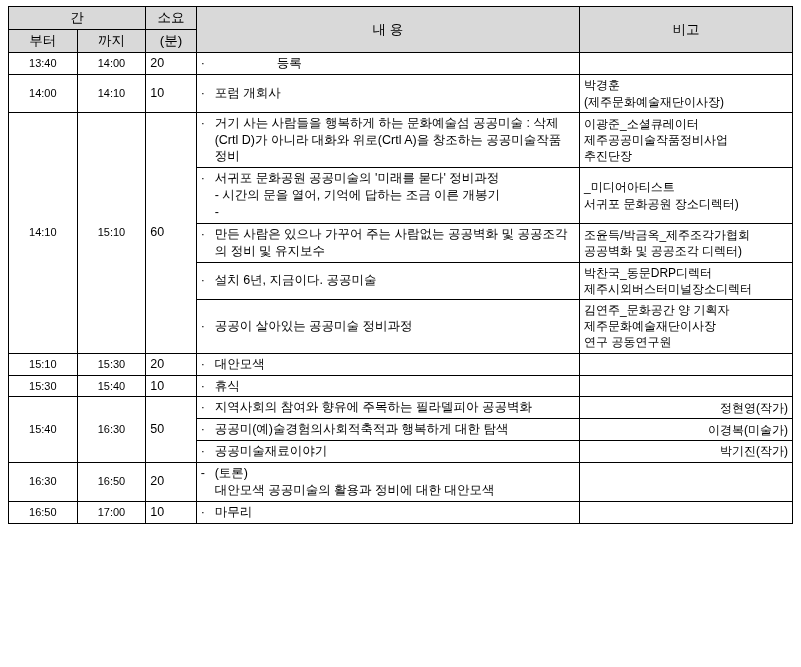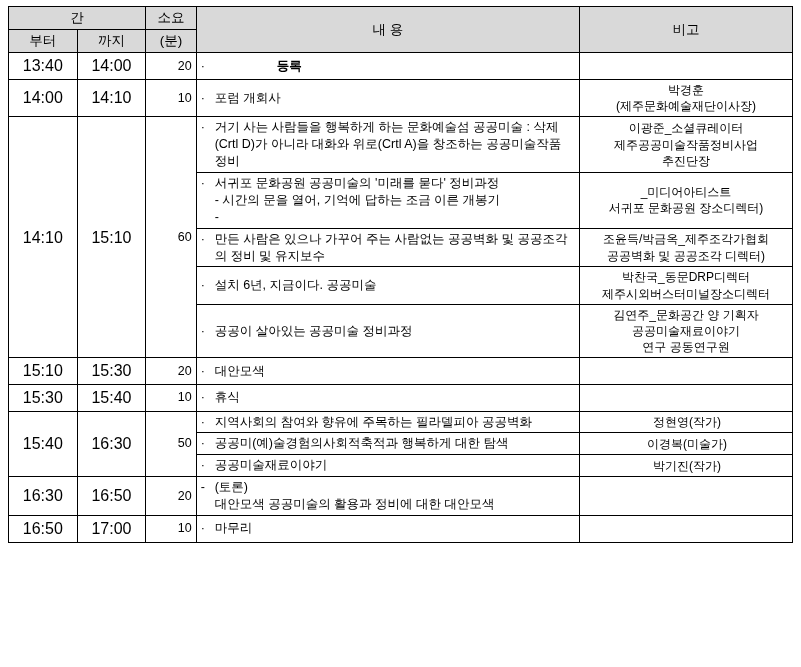--- a/index.html
+++ b/index.html
@@ -42,58 +42,56 @@
     text-align: center;
   }
   .col-from { width: 68px; }
   .col-to   { width: 68px; }
   .col-min  { width: 50px; }
   .col-content { width: 380px; }
   .col-note { width: 211px; }
 
   td.time {
     text-align: center;
-    font-size: 16px;
+    font-size: 11px;
   }
   td.min {
-    text-align: right;
+    text-align: left;
     font-size: 12.5px;
   }
   td.content {
     text-align: left;
     padding-left: 6px;
     font-size: 12.5px;
   }
   td.note {
-    text-align: center;
     font-size: 12px;
     line-height: 1.3;
   }
   td.note.left {
-    text-align: center;
+    text-align: right;
     padding-left: 6px;
   }
   .bullet-row {
     display: flex;
     align-items: flex-start;
   }
   .bullet {
     flex: 0 0 auto;
     width: 14px;
     text-align: left;
     font-size: 12.5px;
   }
   .bullet-text {
     flex: 1 1 auto;
     white-space: pre-line;
   }
   .reg-label {
     display: inline-block;
     padding-left: 62px;
-    font-weight: bold;
   }
   .note-lines {
     white-space: pre-line;
   }
 </style>
 </head>
 <body>
 
 <div id="schedule-wrap">
   <table class="schedule">
@@ -203,21 +201,21 @@
         </tr>
         <tr>
           <td class="content">
             <div class="bullet-row">
               <span class="bullet">·</span>
               <span class="bullet-text">공공이 살아있는 공공미술 정비과정</span>
             </div>
           </td>
           <td class="note">
             <div class="note-lines">김연주_문화공간 양 기획자
-공공미술재료이야기
+제주문화예술재단이사장
 연구 공동연구원</div>
           </td>
         </tr>
         <tr>
           <td class="time" rowspan="1">15:10</td>
           <td class="time" rowspan="1">15:30</td>
           <td class="min" rowspan="1">20</td>
           <td class="content">
             <div class="bullet-row">
               <span class="bullet">·</span>

